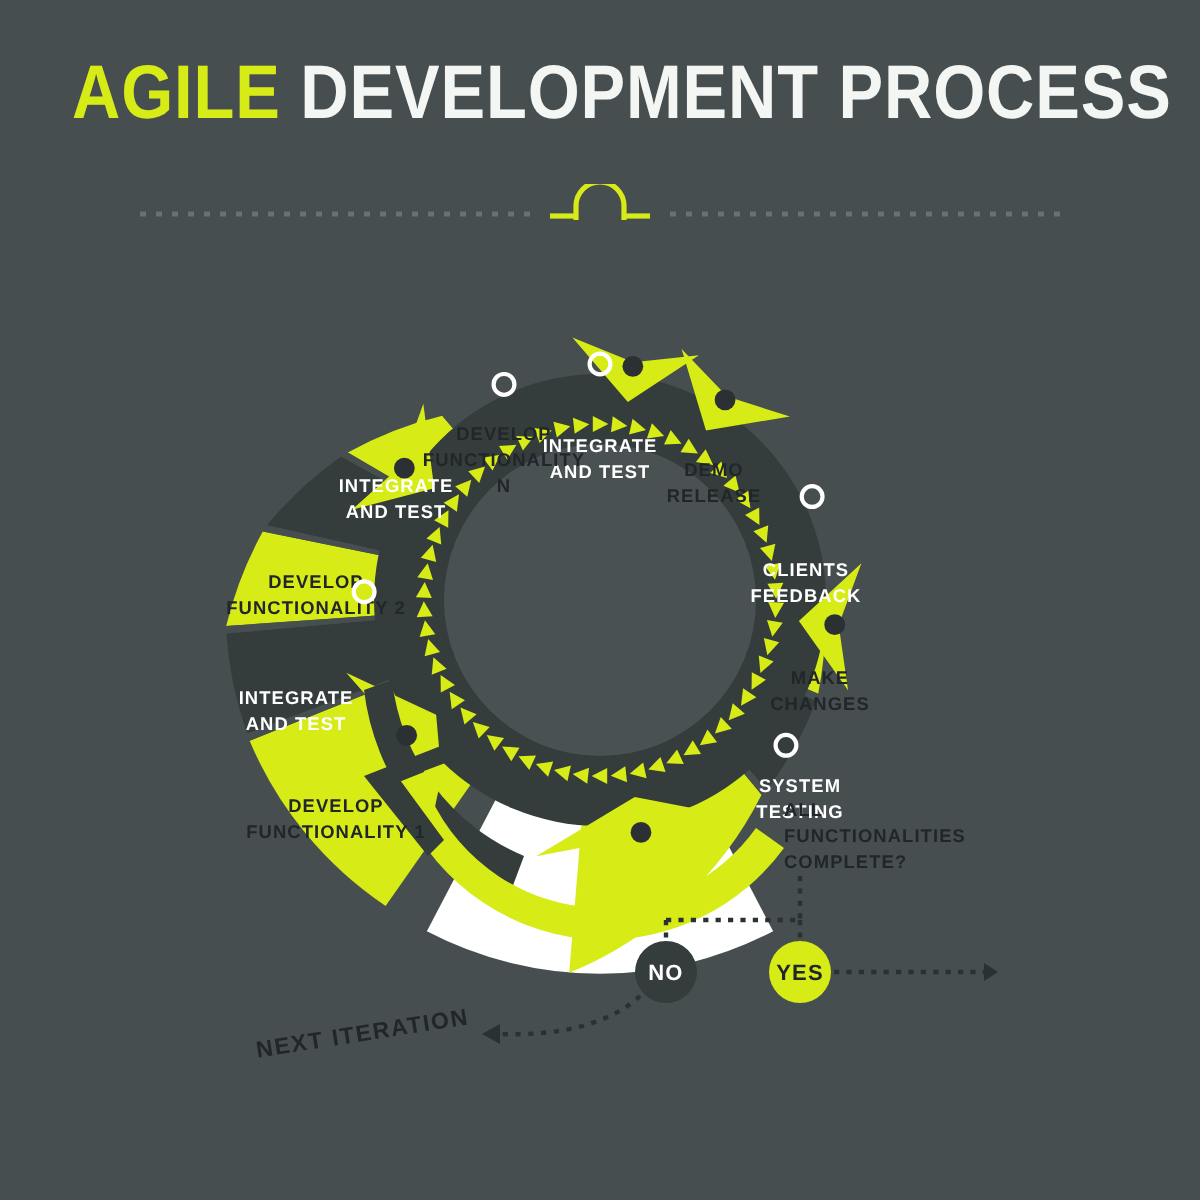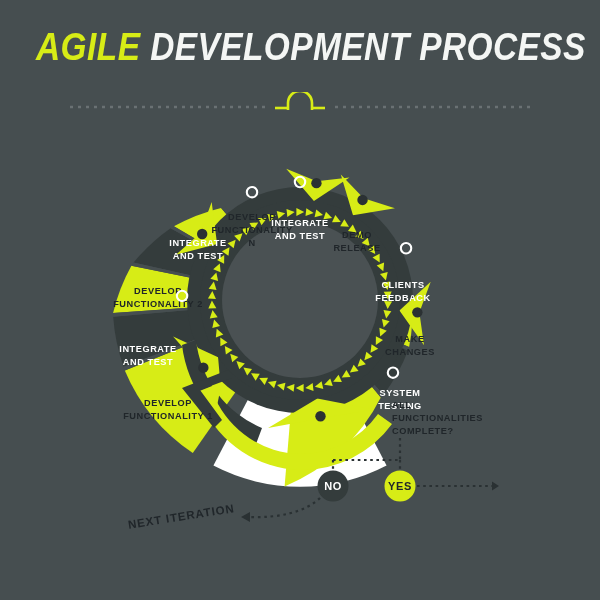--- a/index.html
+++ b/index.html
@@ -8,21 +8,20 @@
     width:600px;height:600px;overflow:hidden;
     background:#464e50;
     font-family:"Liberation Sans", sans-serif;
   }
   #stage{position:relative;width:600px;height:600px;}
 
   
   .title-wrap{
     position:absolute;left:0;top:28px;width:600px;
     text-align:center;
-    font-style:italic;
   }
   .title{
     font-size:38px;font-weight:bold;letter-spacing:0.5px;
     line-height:1;white-space:nowrap;
     font-family:"Liberation Sans Narrow","Liberation Sans",sans-serif;
     transform:scaleX(0.88);transform-origin:center;
   }
   .title .accent{color:#d7ec16;}
   .title .rest{color:#f4f6f4;}
 

